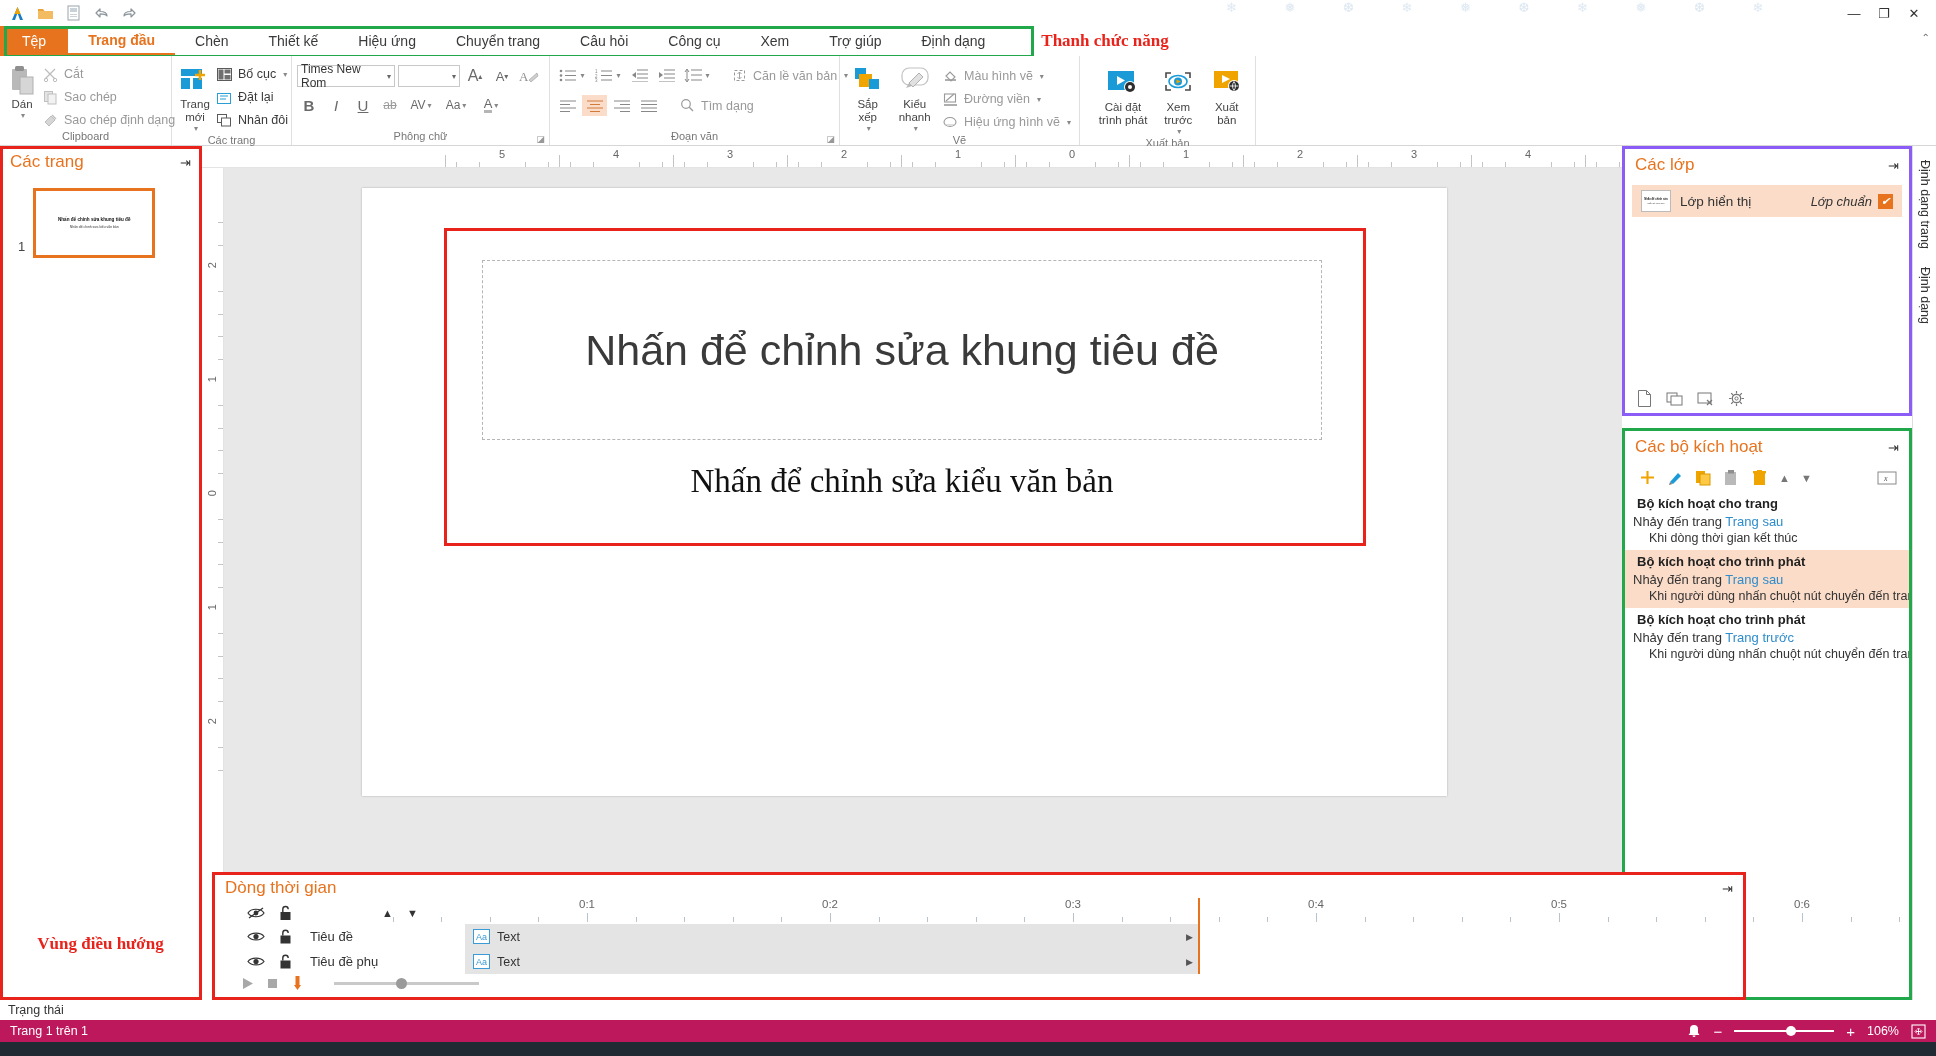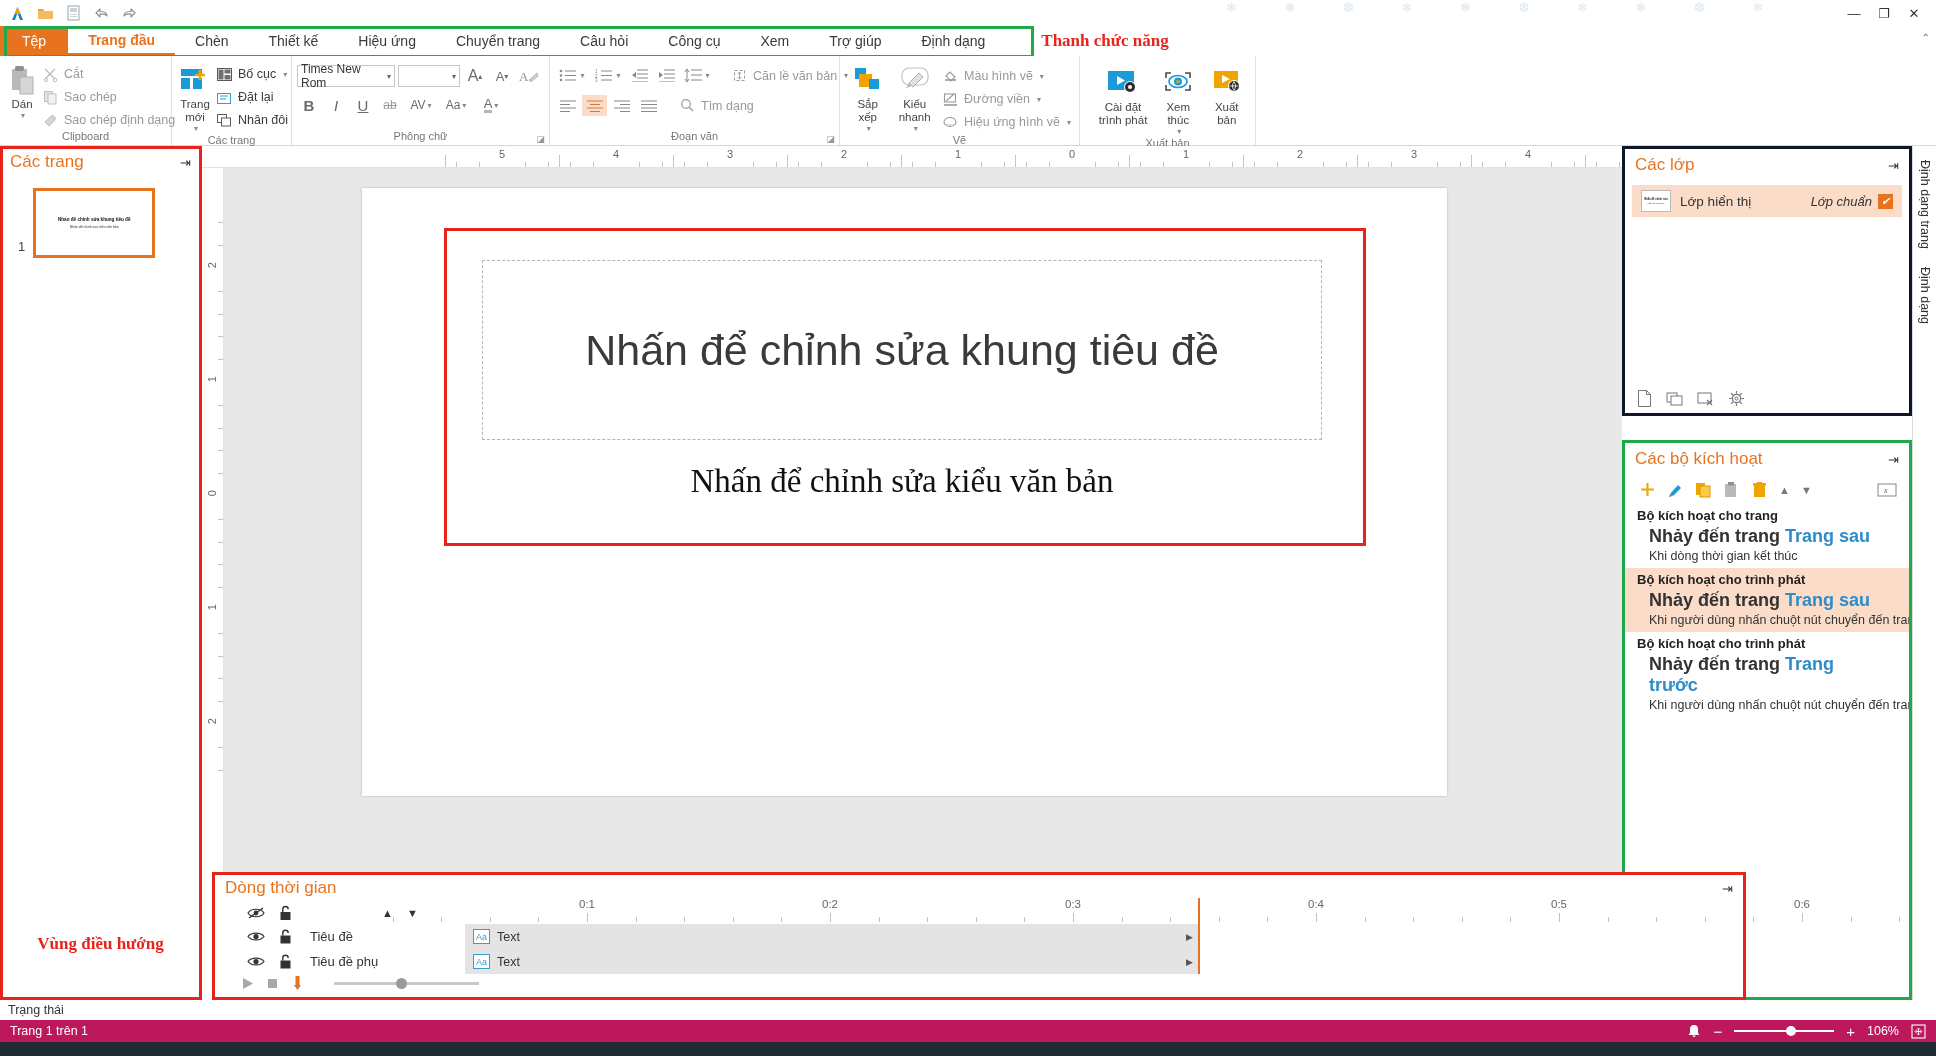--- a/index.html
+++ b/index.html
@@ -104,37 +104,37 @@
   }
   #title-ph span { font-size:43px; color:#3a3a3a; }
   #subtitle-ph {
     position:absolute; left:120px; top:268px; width:840px; height:50px;
     display:flex; align-items:center; justify-content:center;
   }
   #subtitle-ph span { font-family:"Liberation Serif", serif; font-size:33px; color:#111; }
   .annot { position:absolute; color:#e8231b; font-family:"Liberation Serif", serif; font-weight:bold; }
   
   #right-dock { width:290px; display:flex; flex-direction:column; background:#fff; }
-  #layers-panel { height:270px; border:3px solid #0f172a; margin:0; position:relative; display:flex; flex-direction:column; background:#fff; }
+  #layers-panel { height:270px; border:3px solid #8b5cf6; margin:0; position:relative; display:flex; flex-direction:column; background:#fff; }
   .lp-head { display:flex; align-items:center; padding:6px 10px 4px 10px; }
   .layer-row { display:flex; align-items:center; gap:9px; background:#fbdcc8; padding:5px 9px; margin:6px 7px 0 7px; }
   .layer-thumb { width:30px; height:22px; border:1px solid #bbb; background:#fff; display:flex; flex-direction:column; align-items:center; justify-content:center; gap:1px;}
   .lt1 { font-size:2.6px; font-weight:bold; color:#222; }
   .lt2 { font-size:2px; color:#444; }
   .layer-name { font-size:13.5px; color:#333; }
   .layer-badge { margin-left:auto; display:flex; align-items:center; gap:6px; font-size:13px; font-style:italic; color:#333; }
   .chk { width:15px; height:15px; background:#e8731e; color:#fff; font-size:11px; display:flex; align-items:center; justify-content:center; }
   .lp-footer { margin-top:auto; display:flex; gap:14px; padding:6px 12px; }
-  #triggers-panel { flex:1; border:3px solid #21a84b; margin-top:24px; display:flex; flex-direction:column; background:#fff; overflow:hidden; }
+  #triggers-panel { flex:1; border:3px solid #21a84b; margin-top:12px; display:flex; flex-direction:column; background:#fff; overflow:hidden; }
   .tp-toolbar { display:flex; align-items:center; gap:11px; padding:8px 12px 6px 14px; }
   .tp-toolbar .sp { margin-left:auto; }
   .trg-group { padding:2px 0; }
   .trg-group.hl { background:#fbdcc8; }
   .trg-title { font-size:13px; font-weight:bold; color:#222; padding:2px 12px; }
-  .trg-line { font-size:18px; color:#333; padding:1px 24px;font-weight:bold; }
+  .trg-line { font-size:13px; color:#333; padding:1px 8px; }
   .trg-line .lnk { color:#2e8ccb; }
   .trg-sub { font-size:12.5px; color:#333; padding:1px 12px 3px 24px; white-space:nowrap; overflow:hidden; }
   
   #vtabs { width:24px; background:#fff; border-left:1px solid #dcdcdc; display:flex; flex-direction:column; align-items:center; padding-top:14px; gap:18px; }
   .vtab { writing-mode:vertical-rl; font-size:12.5px; color:#333; white-space:nowrap; }
   
   #timeline {
     position:absolute; left:212px; right:190px; bottom:56px; height:128px;
     border:3px solid #e8231b; background:#fff; display:flex; flex-direction:column;
   }
@@ -553,21 +553,21 @@
       </div>
       <div class="bigbtn" style="width:52px">
         <span class="gl">
           <svg width="32" height="30" viewBox="0 0 32 30">
               <path d="M4 9V4h5M28 9V4h-5M4 16v5h5M28 16v5h-5" stroke="#4a4a4a" stroke-width="1.6" fill="none"></path>
               <ellipse cx="16" cy="12.5" rx="9" ry="6" fill="none" stroke="#1a9bd7" stroke-width="1.6"></ellipse>
               <circle cx="16" cy="12.5" r="4" fill="#1a9bd7"></circle>
               <path d="M14.5 10.5 L19 12.5 L14.5 14.5z" fill="#f0a400"></path>
             </svg>
         </span>
-        <span>Xem thúc</span>
+        <span>Xem trước</span>
         <span class="caret">▾</span>
       </div>
       <div class="bigbtn" style="width:48px">
         <span class="gl">
           <svg width="32" height="30" viewBox="0 0 32 30">
               <rect x="3" y="2" width="24" height="17" fill="#f0a400"></rect>
               <path d="M11 6 L19 10 L11 14z" fill="#fff"></path>
               <circle cx="23" cy="17" r="6" fill="#fff"></circle>
               <circle cx="23" cy="17" r="5" fill="#2d2d2d"></circle>
               <path d="M18.5 17 h9 M23 12.5 a8 8 0 0 1 0 9 a8 8 0 0 1 0 -9" stroke="#fff" stroke-width=".8" fill="none"></path>

